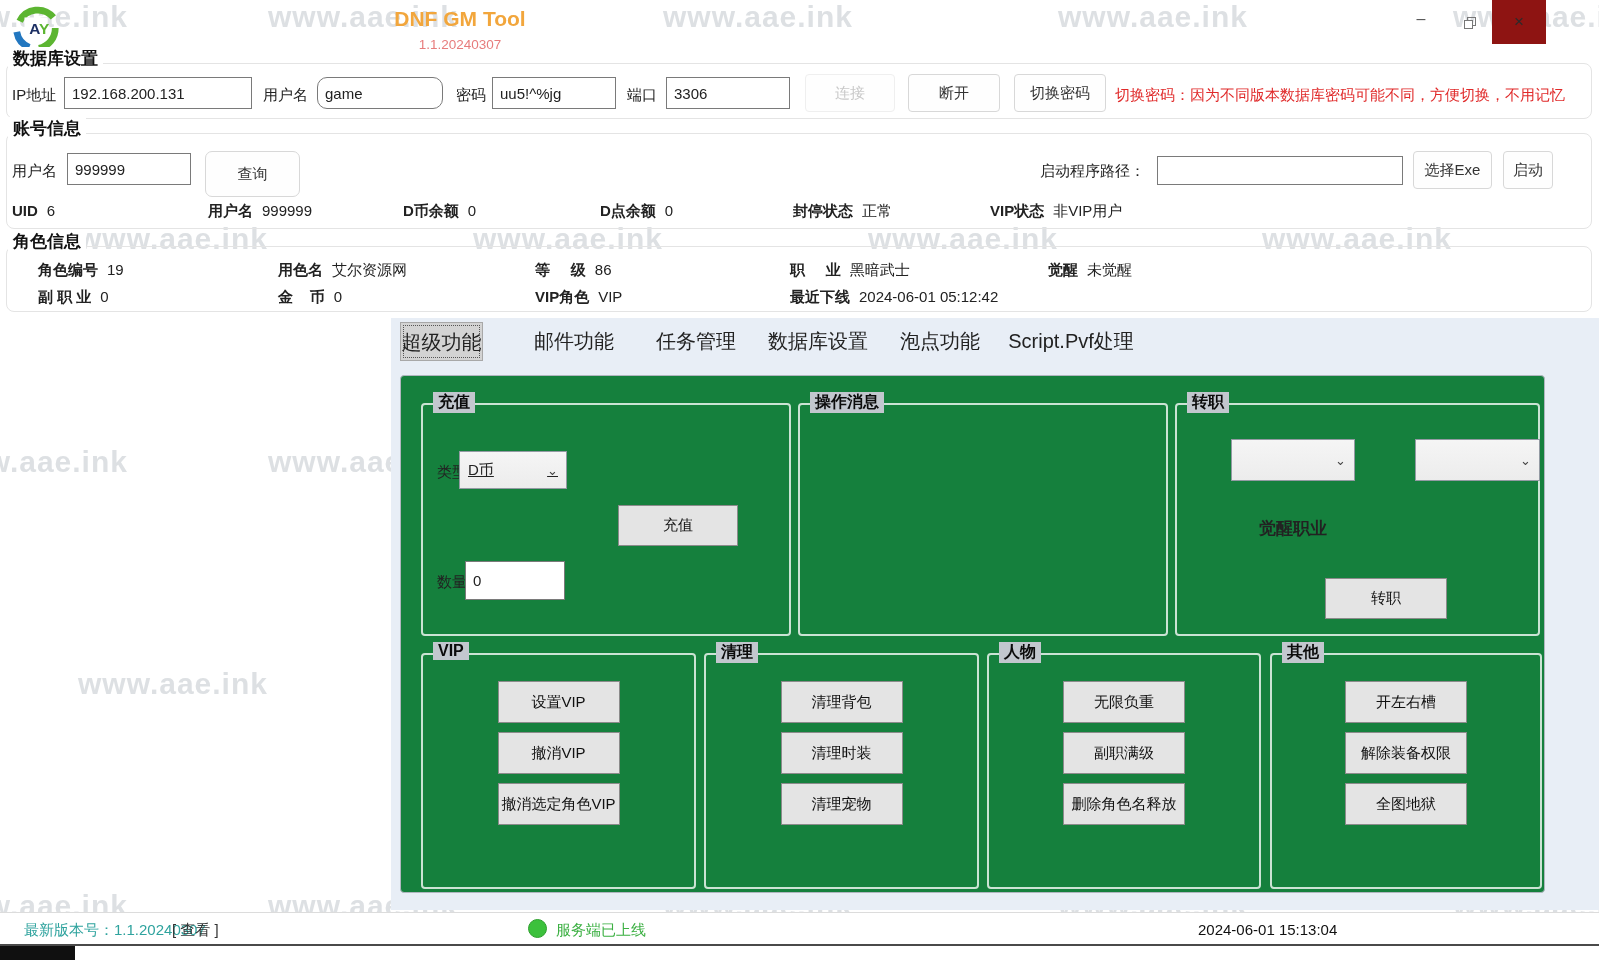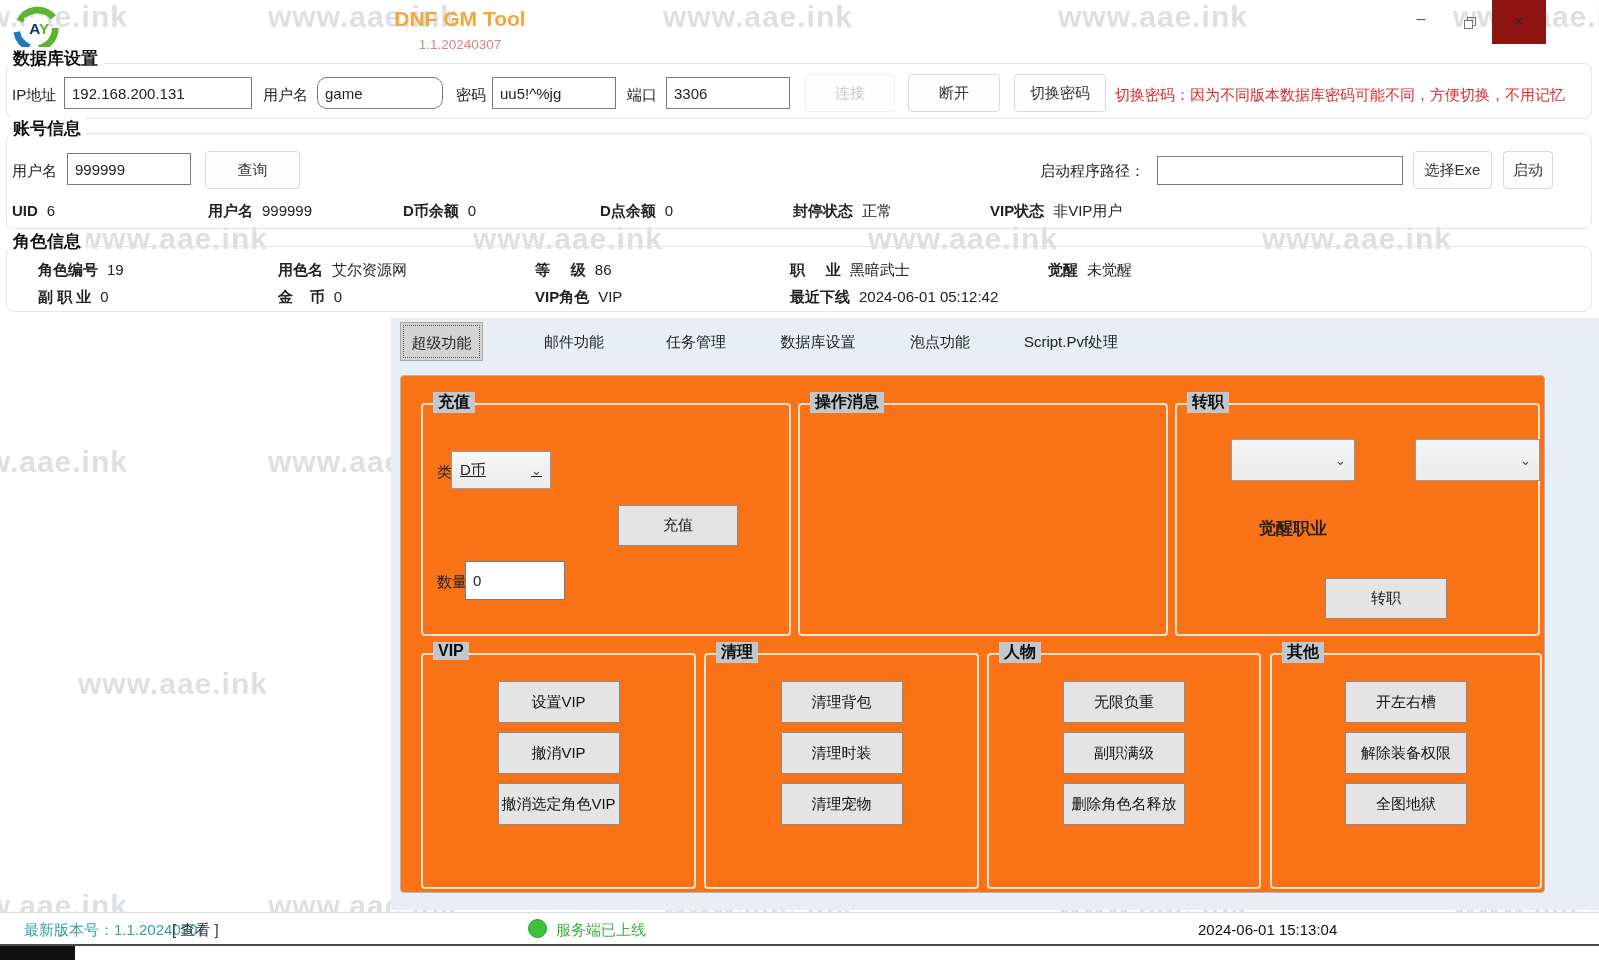--- a/index.html
+++ b/index.html
@@ -39,24 +39,24 @@
 
   
   .roster { position:absolute; left:0; top:318px; width:390px; height:578px; background:#fff;
             border-top:1px solid #e2e2e2; border-right:1px solid #d5d5d5; }
   .roster-header { position:absolute; left:0; top:0; right:0; height:59px; border-bottom:1px solid #e8e8e8; }
   .roster-row { position:absolute; left:0; right:5px; height:50px; background:#f1f1f1; cursor:default; }
 
   
   .content-area { position:absolute; left:391px; top:318px; width:1208px; height:592px; background:#e8eef6; }
   .tab { position:absolute; top:4px; height:39px; line-height:39px; text-align:center;
-         font-size:15px; color:#222; cursor:pointer; }
+         font-size:20px; color:#222; cursor:pointer; }
   .tab.active { background:#d3d3d3; border:1px solid #a8a8a8; outline:1px dotted #555; outline-offset:-4px; }
   .main-panel { position:absolute; left:9px; top:57px; width:1145px; height:518px;
-                background:#f97316; border:1px solid #b0b6bf; border-radius:4px; }
+                background:#15803d; border:1px solid #b0b6bf; border-radius:4px; }
   .pgb { position:absolute; border:2px solid rgba(255,255,255,0.78); border-radius:4px; }
   .pgb-title { position:absolute; top:-13px; left:10px; font-weight:bold; font-size:16px;
                background:#c2c7ce; padding:0 5px; color:#0b0b0b; }
   .btn-gray { position:absolute; background:#e4e4e4; border:1px solid #8b8b8b; font-family:inherit;
               font-size:15px; color:#111; cursor:pointer; }
   .combo { position:absolute; background:linear-gradient(#f5f5f5,#ececec); border:1px solid #939aa3;
            display:flex; align-items:center; padding:0 8px; font-size:15px; cursor:pointer; }
   .combo .chev { margin-left:auto; color:#444; font-size:13px; line-height:1; }
 
   
@@ -135,21 +135,21 @@
   <input class="tbx" style="left: 666px; top: 77px; width: 124px; height: 32px;" value="3306">
   <button class="btn-light disabled" style="left:805px;top:74px;width:90px;height:38px;">连接</button>
   <button class="btn-light" style="left:908px;top:74px;width:92px;height:38px;">断开</button>
   <button class="btn-light" style="left:1014px;top:74px;width:92px;height:38px;">切换密码</button>
   <span class="abs" style="left:1115px;top:86px;color:#e02a2a;">切换密码：因为不同版本数据库密码可能不同，方便切换，不用记忆</span>
 
   <div class="gb" style="left:6px;top:133px;width:1586px;height:96px;"></div>
   <div class="gb-title" style="left:8px;top:117px;">账号信息</div>
   <span class="abs lbl" style="left:12px;top:162px;">用户名</span>
   <input class="tbx" style="left: 67px; top: 153px; width: 124px; height: 32px;" value="999999">
-  <button class="btn-light" style="left:205px;top:151px;width:95px;height:38px;">查询</button>
+  <button class="btn-light" style="left:205px;top:151px;width:95px;height:46px;border-radius:7px;">查询</button>
   <span class="abs lbl" style="left:1040px;top:162px;">启动程序路径：</span>
   <input class="tbx" style="left: 1157px; top: 156px; width: 246px; height: 29px;" value="">
   <button class="btn-light" style="left:1413px;top:151px;width:79px;height:38px;">选择Exe</button>
   <button class="btn-light" style="left:1503px;top:151px;width:50px;height:38px;">启动</button>
   <div id="account-info-row">
       <div class="abs" style="left:12px;top:202px;"><span class="blbl">UID</span><span style="margin-left: 9px;">6</span></div>
       <div class="abs" style="left:208px;top:202px;"><span class="blbl">用户名</span><span style="margin-left: 9px;">999999</span></div>
       <div class="abs" style="left:403px;top:202px;"><span class="blbl">D币余额</span><span style="margin-left: 9px;">0</span></div>
       <div class="abs" style="left:600px;top:202px;"><span class="blbl">D点余额</span><span style="margin-left: 9px;">0</span></div>
       <div class="abs" style="left:793px;top:202px;"><span class="blbl">封停状态</span><span style="margin-left: 9px;">正常</span></div>
@@ -179,21 +179,21 @@
         <div class="tab" style="left:366px;width:122px;">数据库设置</div>
         <div class="tab" style="left:488px;width:122px;">泡点功能</div>
         <div class="tab" style="left:610px;width:140px;">Script.Pvf处理</div>
       </div>
 
     <div class="main-panel">
 
       <div class="pgb" style="left:20px;top:27px;width:370px;height:233px;">
         <div class="pgb-title">充值</div>
         <span class="abs lbl" style="left:14px;top:58px;">类型</span>
-        <div class="combo" style="left:28px;top:46px;width:100px;height:38px;text-decoration:underline;">
+        <div class="combo" style="left:36px;top:46px;width:108px;height:38px;text-decoration:underline;">
           <span>D币</span>
           <span class="chev">⌄</span>
         </div>
         <button class="btn-gray" style="left:195px;top:100px;width:120px;height:41px;">充值</button>
         <span class="abs lbl" style="left:14px;top:168px;">数量</span>
         <input class="tbx" style="left: 42px; top: 156px; width: 100px; height: 39px;" value="0">
       </div>
 
       <div class="pgb" style="left:397px;top:27px;width:370px;height:233px;">
         <div class="pgb-title">操作消息</div>

